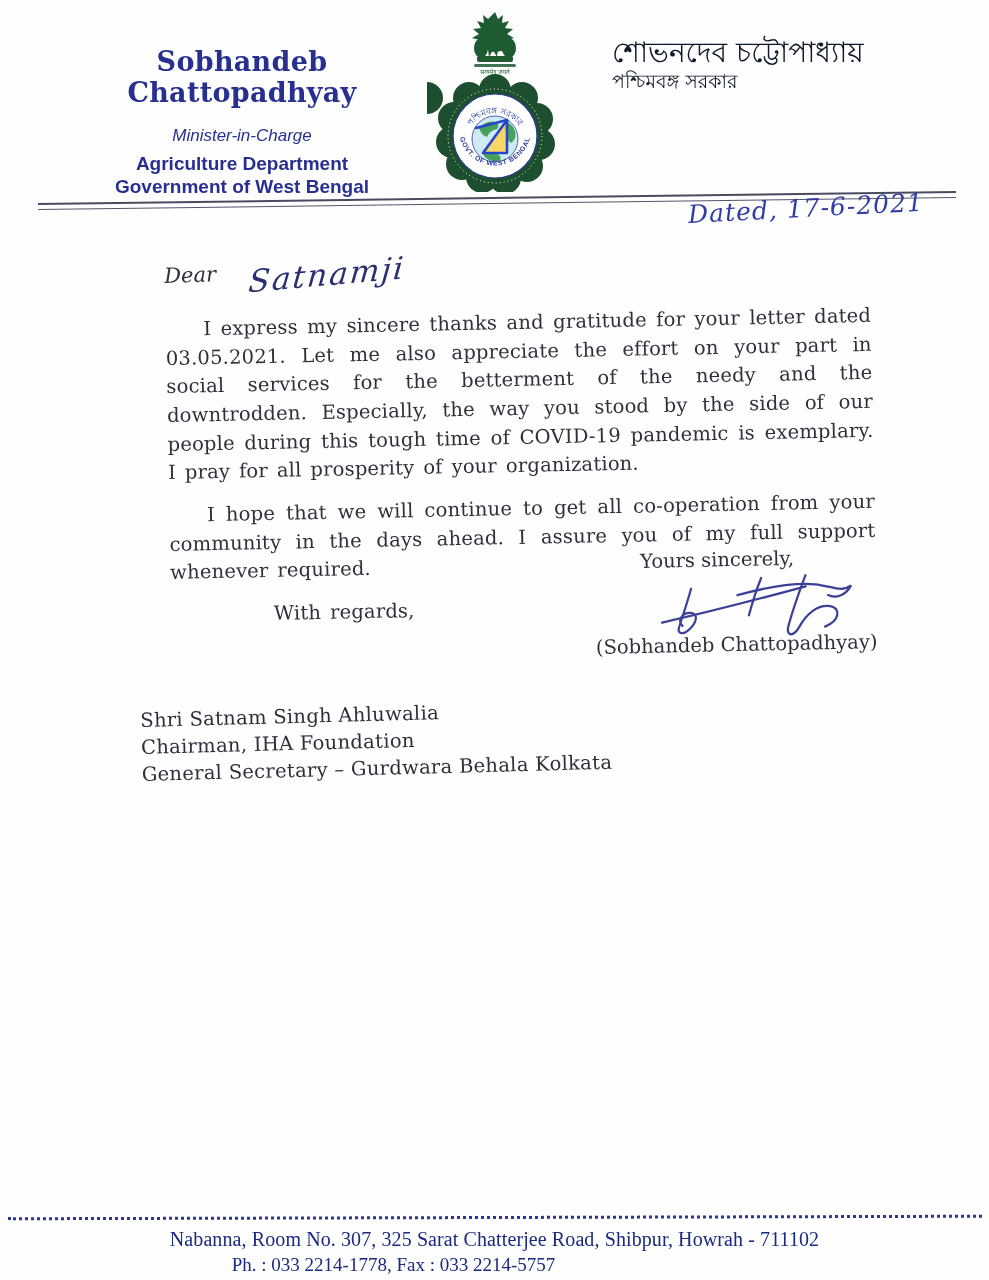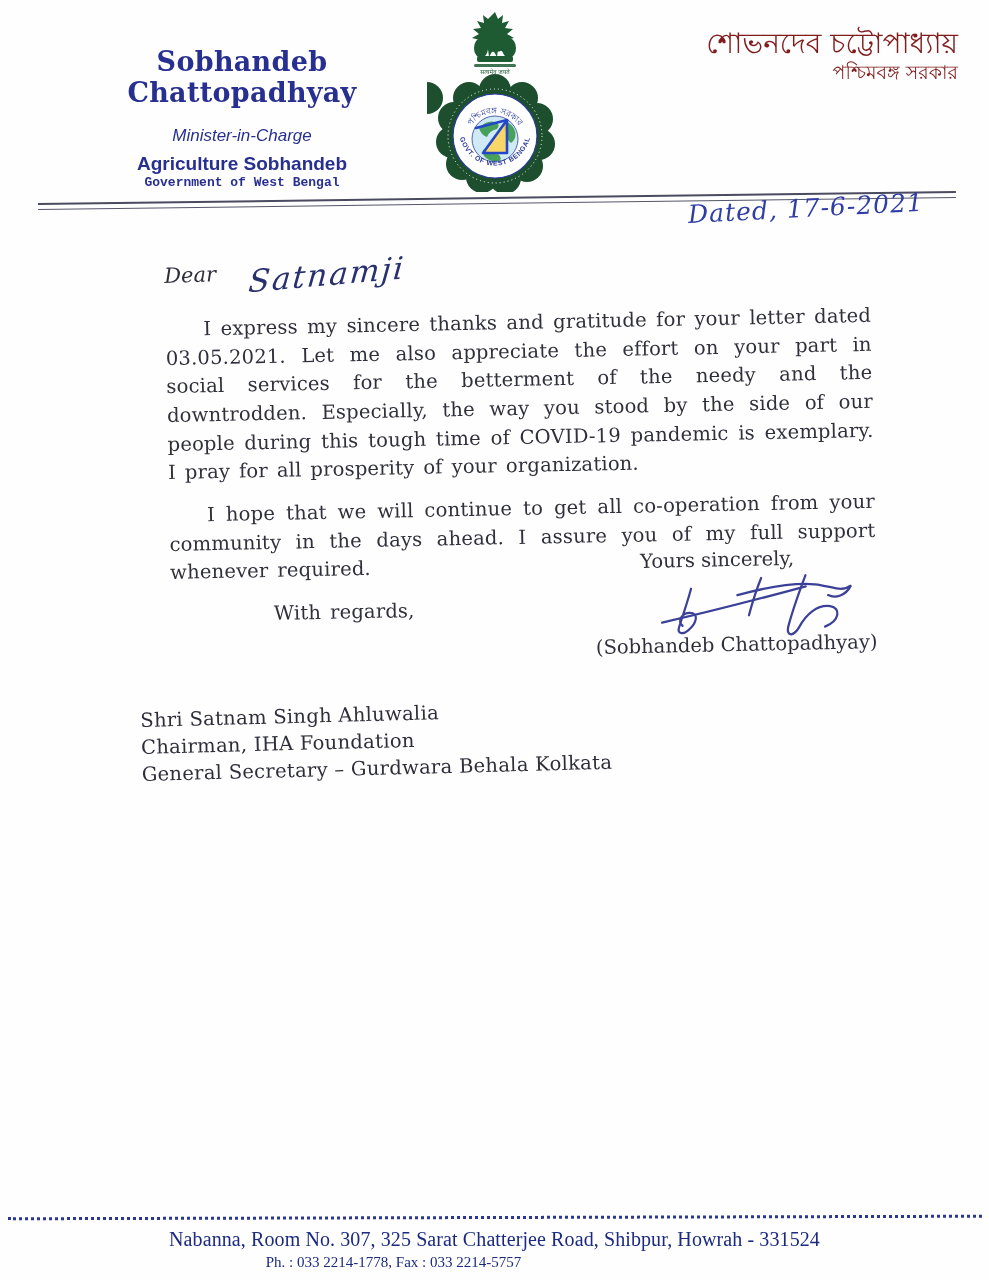--- a/index.html
+++ b/index.html
@@ -7,22 +7,22 @@
     width:989px;height:1280px;position:relative;overflow:hidden;
     background:#fefefe;
     font-family:"DejaVu Serif","Liberation Serif",serif;
   }
   .abs{position:absolute;}
   
   .hdr-left{left:58px;top:46px;width:368px;text-align:center;color:#272f90;}
   .hdr-left .nm{font-size:27px;font-weight:bold;letter-spacing:.3px;}
   .hdr-left .ti{font-size:17px;font-style:italic;font-family:"Liberation Sans",sans-serif;margin-top:18px;}
   .hdr-left .dp{font-size:19px;font-weight:bold;font-family:"Liberation Sans",sans-serif;margin-top:6px;line-height:1.22;}
-  .hdr-left .gv{font-size:13px;font-weight:bold;font-family:Liberation Mono, monospace;line-height:1.22;}
-  .hdr-right{left:612px;top:28px;width:346px;text-align:right;color:#7f1d1d;font-family:"DejaVu Sans","Liberation Sans",sans-serif;}
+  .hdr-left .gv{font-size:19px;font-weight:bold;font-family:Liberation Sans, sans-serif;line-height:1.22;}
+  .hdr-right{left:612px;top:37px;width:346px;text-align:left;color:#0f172a;font-family:"DejaVu Sans","Liberation Sans",sans-serif;}
   .hdr-right .bn-nm{font-size:28px;line-height:1.15;}
   .hdr-right .bn-ln{font-size:19px;line-height:1.32;}
   .emblem-box{left:427px;top:6px;width:136px;height:186px;}
   
   .rule-double{left:38px;top:203px;width:918px;height:4px;
     border-top:2px solid #4a4a60;border-bottom:1px solid #55556b;
     transform:rotate(-0.75deg);transform-origin:left center;}
   .rule-dotted{left:8px;top:1216px;width:974px;height:0;
     border-top:3px dotted #2a3699;transform:rotate(-0.15deg);}
   
@@ -40,29 +40,29 @@
   .close-block{left:595px;top:548px;width:280px;transform:rotate(-1.2deg);color:#30303c;font-size:19.5px;}
   .close-block .ys{padding-left:46px;}
   .sig-svg{margin:2px 0 0 62px;display:block;}
   .signatory{white-space:nowrap;margin-top:-14px;}
   .recipient{left:140px;top:708px;width:520px;transform:rotate(-1.5deg);transform-origin:left top;
     color:#2e2e3a;font-size:19.5px;line-height:1.38;letter-spacing:.3px;}
   
   .footer-addr{left:0;top:1228px;width:989px;text-align:center;color:#1b2a80;
     font-family:"Liberation Serif",serif;font-size:20px;letter-spacing:.1px;}
   .footer-ph{left:0;top:1254px;width:787px;text-align:center;color:#1b2a80;
-    font-family:"Liberation Serif",serif;font-size:15px;}
+    font-family:"Liberation Serif",serif;font-size:19px;}
 </style>
 </head>
 <body>
 
 <div class="abs hdr-left">
   <div class="nm">Sobhandeb Chattopadhyay</div>
   <div class="ti">Minister-in-Charge</div>
-  <div class="dp">Agriculture Sobhandeb</div>
+  <div class="dp">Agriculture Department</div>
   <div class="gv">Government of West Bengal</div>
 </div>
 
 <div class="abs emblem-box">
   <svg width="136" height="186" viewBox="0 0 136 186">
 
     <g fill="#1e5b33">
       <path d="M68,6 l3,7 5,-4 -1,8 7,-2 -4,7 8,1 -6,5 7,4 -8,2 5,6 -8,-1 2,8 -7,-4 -1,8 -4,-7 -4,7 -1,-8 -7,4 2,-8 -8,1 5,-6 -8,-2 7,-4 -6,-5 8,-1 -4,-7 7,2 -1,-8 5,4 z"></path>
       <ellipse cx="68" cy="34" rx="13" ry="12"></ellipse>
       <ellipse cx="54" cy="42" rx="7" ry="10"></ellipse>
@@ -151,14 +151,14 @@
   <div class="signatory">(Sobhandeb Chattopadhyay)</div>
 </div>
 
 <div class="abs recipient">
   <div>Shri Satnam Singh Ahluwalia</div>
   <div>Chairman, IHA Foundation</div>
   <div>General Secretary – Gurdwara Behala Kolkata</div>
 </div>
 
 <div class="abs rule-dotted"></div>
-<div class="abs footer-addr">Nabanna, Room No. 307, 325 Sarat Chatterjee Road, Shibpur, Howrah - 331524</div>
+<div class="abs footer-addr">Nabanna, Room No. 307, 325 Sarat Chatterjee Road, Shibpur, Howrah - 711102</div>
 <div class="abs footer-ph">Ph. : 033 2214-1778, Fax : 033 2214-5757</div>
 
 </body></html>

